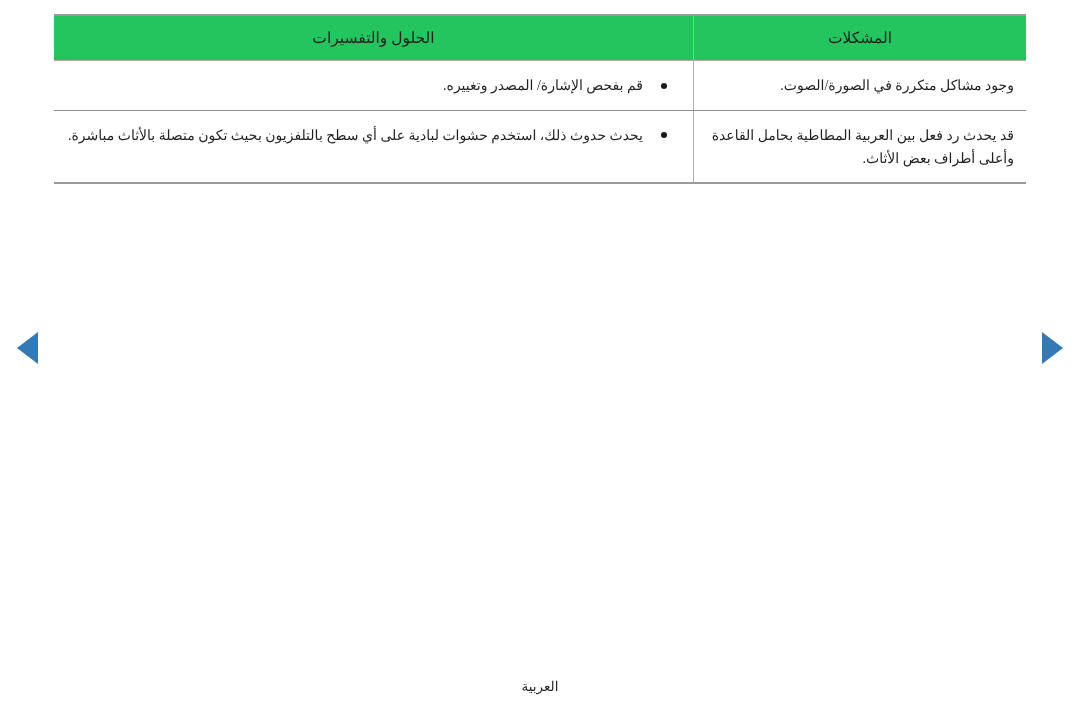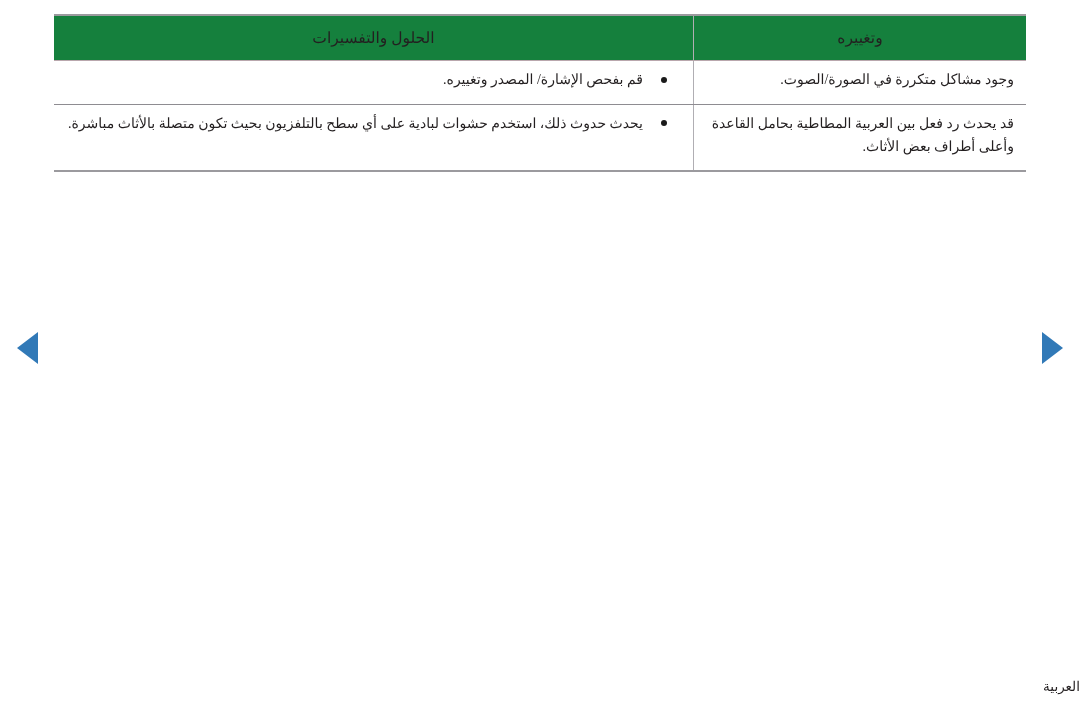--- a/index.html
+++ b/index.html
@@ -50,41 +50,41 @@
   }
 
   table.tbl {
     width: 100%;
     border-collapse: collapse;
     table-layout: fixed;
     direction: rtl;
   }
 
   table.tbl thead th {
-    background: #15803d;
+    background: #22c55e;
     border-top: 2px solid #9b9a9e;
     border-bottom: 1px solid #b9a7ad;
     font-weight: normal;
     font-size: 15.5px;
     line-height: 1.5;
     padding: 10px 12px 11px 12px;
     text-align: center;
     vertical-align: middle;
     color: #231f20;
   }
 
   table.tbl thead th.col-problem {
     width: 308px;
     border-left: 1px solid #b0aeb3;
   }
 
   table.tbl tbody td {
     font-size: 14px;
     line-height: 1.62;
-    padding: 8px 12px 12px 12px;
+    padding: 14px 12px 12px 12px;
     vertical-align: top;
     color: #231f20;
     border-bottom: 1px solid #8e8c91;
   }
 
   table.tbl tbody tr:last-child td {
     border-bottom: 2px solid #9b9a9e;
   }
 
   td.cell-problem {
@@ -121,38 +121,39 @@
   .sol-text {
     display: block;
   }
 
   
   .footer {
     position: absolute;
     left: 0;
     right: 0;
     top: 678px;
+    text-align: center;
     font-size: 13.5px;
     color: #231f20;
   }
 </style>
 </head>
 <body>
 
 <div class="page">
 
   <div class="nav-arrow prev" title=""></div>
 
   <div class="nav-arrow next" title=""></div>
 
   <div class="table-wrap">
     <table class="tbl">
       <thead>
         <tr>
-          <th class="col-problem">وتغييره</th>
+          <th class="col-problem">المشكلات</th>
           <th class="col-solution">الحلول والتفسيرات</th>
         </tr>
       </thead>
       <tbody>
         <tr>
           <td class="cell-problem">وجود مشاكل متكررة في الصورة/الصوت.</td>
           <td class="cell-solution">
             <ul class="sol-list">
               <li>
                 <span class="bullet"></span>

